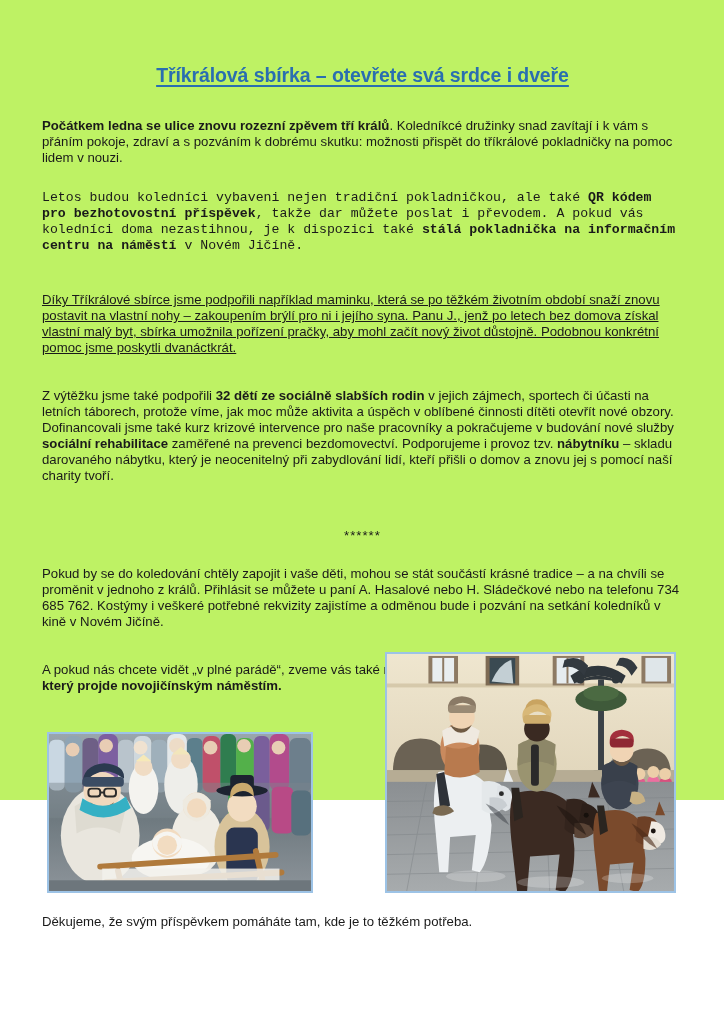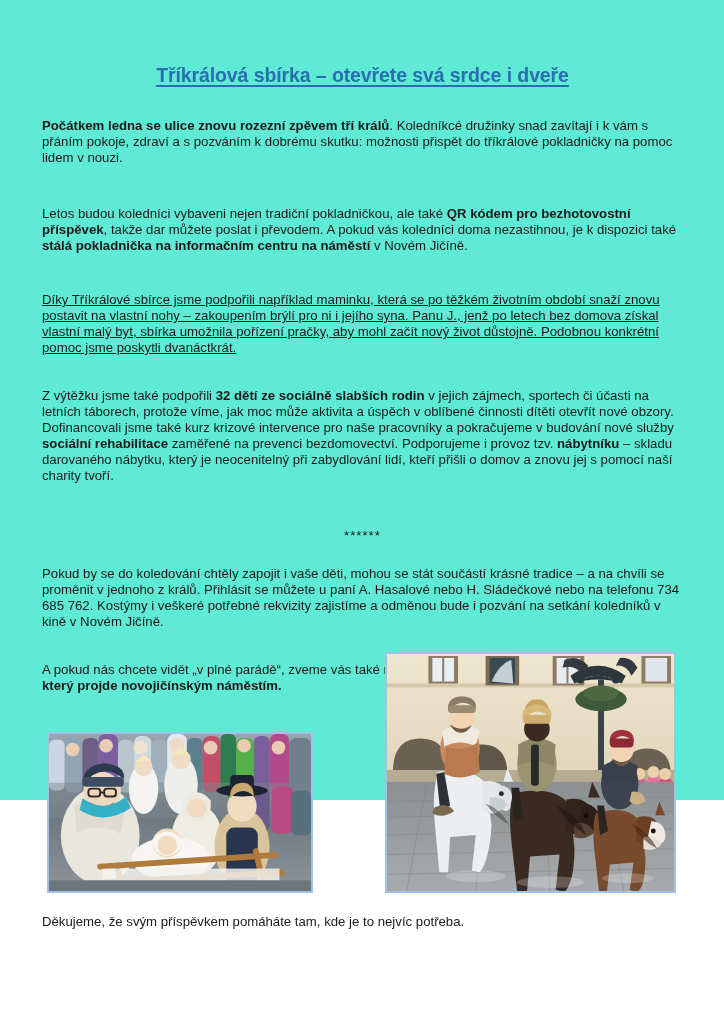--- a/index.html
+++ b/index.html
@@ -9,21 +9,21 @@
     height: 1024px;
     background: #ffffff;
     font-family: "Liberation Sans", sans-serif;
     color: #000000;
     overflow: hidden;
   }
   .page {
     position: relative;
     width: 724px;
     height: 800px;
-    background: #5eead4;
+    background: #bef264;
   }
   h1.doc-title {
     margin: 0;
     padding: 0;
     position: absolute;
     left: 42px;
     top: 62px;
     width: 641px;
     text-align: center;
     font-size: 19.5px;
@@ -42,21 +42,21 @@
     left: 42px;
     width: 641px;
     margin: 0;
     font-size: 13.2px;
     line-height: 16px;
     color: #1a1a1a;
     text-align: left;
   }
   p.body b { font-weight: bold; }
   .p1 { top: 118px; }
-  .p2 { top: 206px; }
+  .p2 { top: 190px; font-family: Liberation Mono, monospace; }
   .qline {
     position: absolute;
     left: 42px;
     top: 268px;
     width: 641px;
     margin: 0;
     font-size: 13.2px;
     line-height: 24px;
     font-style: italic;
     color: #1a1a1a;
@@ -122,21 +122,21 @@
   <p class="body p3">Díky Tříkrálové sbírce jsme podpořili například maminku, která se po těžkém životním období snaží znovu postavit na vlastní nohy – zakoupením brýlí pro ni i jejího syna. Panu J., jenž po letech bez domova získal vlastní malý byt, sbírka umožnila pořízení pračky, aby mohl začít nový život důstojně. Podobnou konkrétní pomoc jsme poskytli dvanáctkrát.</p>
 
   <p class="body p4"><span>Z výtěžku jsme také podpořili </span><b>32 dětí ze sociálně slabších rodin</b><span> v jejich zájmech, sportech či účasti na letních táborech, protože víme, jak moc může aktivita a úspěch v oblíbené činnosti dítěti otevřít nové obzory. Dofinancovali jsme také kurz krizové intervence pro naše pracovníky a pokračujeme v budování nové služby </span><b>sociální rehabilitace</b><span> zaměřené na prevenci bezdomovectví. Podporujeme i provoz tzv. </span><b>nábytníku</b><span> – skladu darovaného nábytku, který je neocenitelný při zabydlování lidí, kteří přišli o domov a znovu jej s pomocí naší charity tvoří.</span></p>
 
   <p class="stars">******</p>
 
   <p class="body p5">Pokud by se do koledování chtěly zapojit i vaše děti, mohou se stát součástí krásné tradice – a na chvíli se proměnit v jednoho z králů. Přihlásit se můžete u paní A. Hasalové nebo H. Sládečkové nebo na telefonu 734 685 762. Kostýmy i veškeré potřebné rekvizity zajistíme a odměnou bude i pozvání na setkání koledníků v kině v Novém Jičíně.</p>
 
   <p class="body p6"><span>A pokud nás chcete vidět „v plné parádě“, zveme vás také na </span><b>Tříkrálový průvod 6. 1. 2026 v 10 hodin, který projde novojičínským náměstím.</b></p>
 
-  <p class="body p7">Děkujeme, že svým příspěvkem pomáháte tam, kde je to nejvíc potřeba.</p>
+  <p class="body p7">Děkujeme, že svým příspěvkem pomáháte tam, kde je to těžkém potřeba.</p>
 
   <div class="photo photo-nativity">
     <div class="photo-inner">
       <svg class="scene" viewBox="0 0 266 161" preserveAspectRatio="none">
         <defs>
           <linearGradient id="ngBg" x1="0" y1="0" x2="0" y2="1">
             <stop offset="0" stop-color="#9aa6ad"></stop>
             <stop offset="0.55" stop-color="#6f7a80"></stop>
             <stop offset="1" stop-color="#8d949a"></stop>
           </linearGradient>

